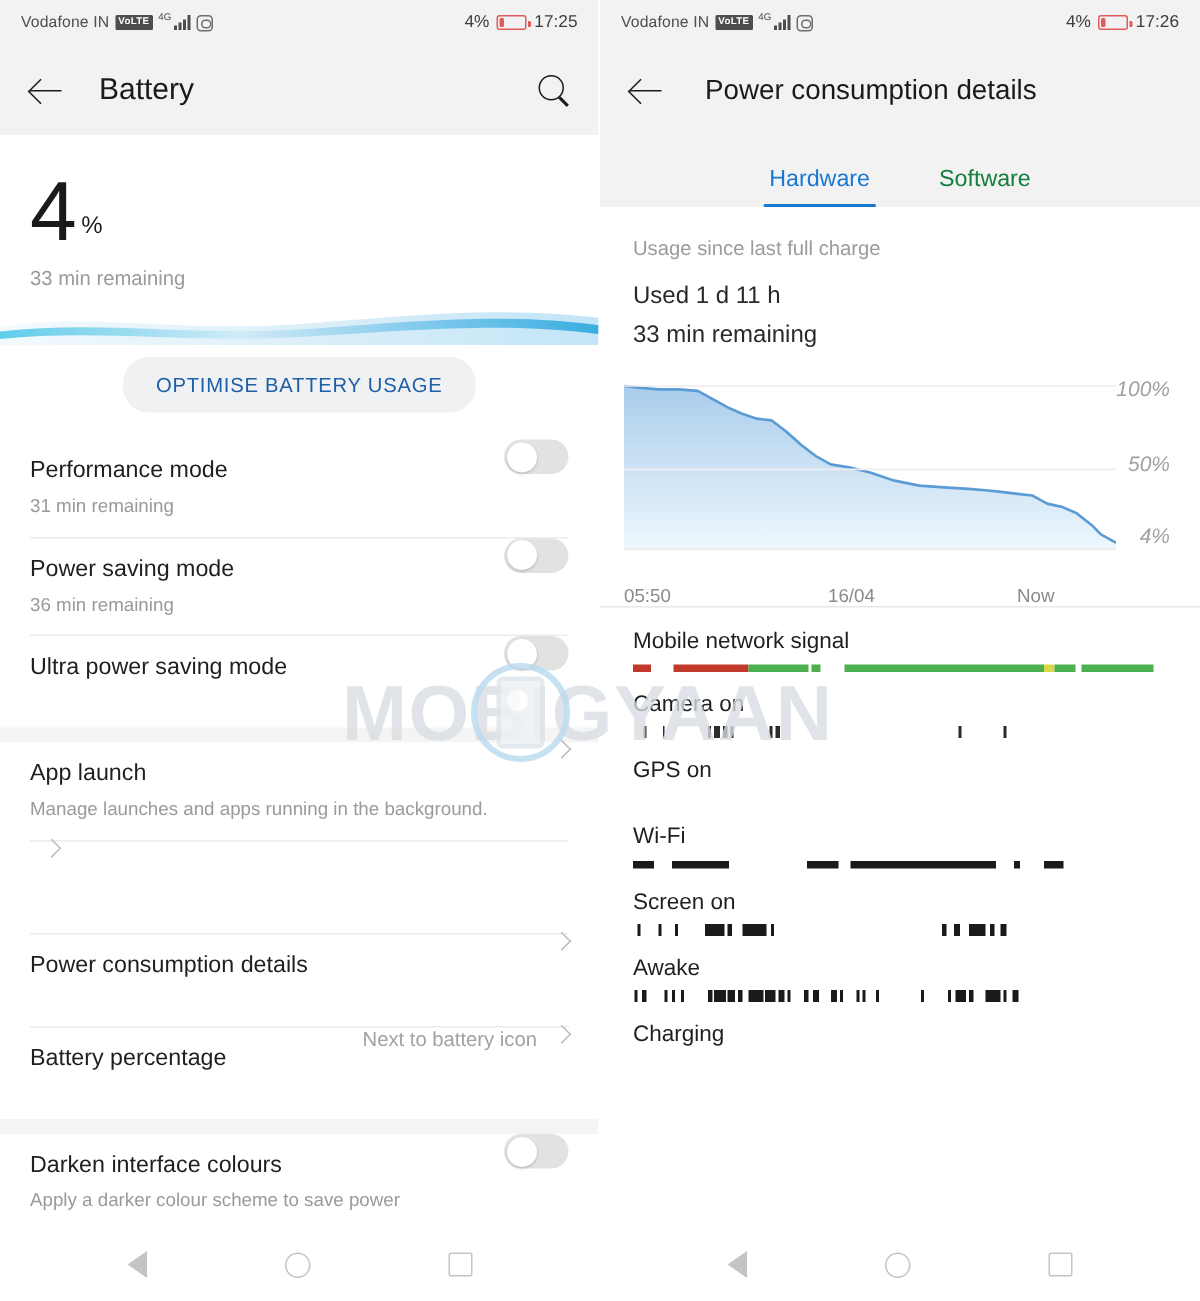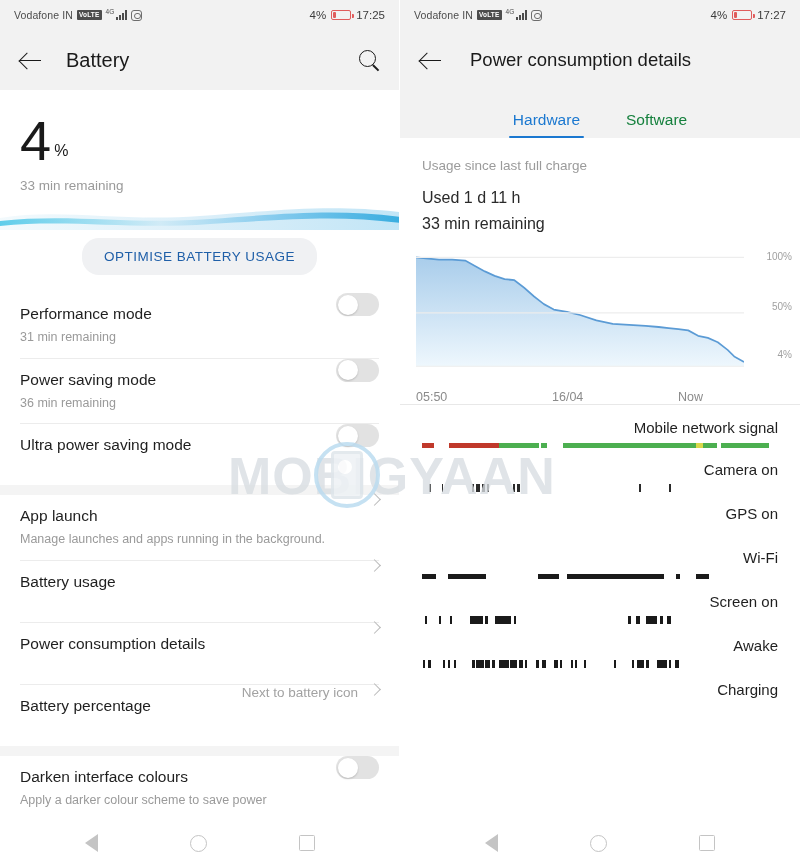--- a/index.html
+++ b/index.html
@@ -110,29 +110,29 @@
   .tab.active { color:#1b78d0; }
   .tab.active::after { content:""; position:absolute; left:-4px; right:-4px; bottom:0; height:2.4px; background:#1b78d0; border-radius:2px; }
   .tab.inactive { color:#15803d; }
 
   .usage-block { padding:20px 22px 0 22px; }
   .usage-head { font-size:13.5px; color:#9b9b9b; }
   .usage-line { font-size:16px; color:#2a2a2a; margin-top:12px; line-height:1.6; }
 
   .chart-area { position:relative; margin-top:18px; height:120px; padding-left:16px; padding-right:56px; }
   .chart-area svg { display:block; width:100%; height:100%; }
-  .ylab { position:absolute; right:8px; font-size:10px; color:#a0a0a0; }
+  .ylab { position:absolute; right:20px; font-size:14px; color:#a0a0a0;font-style:italic; }
   .xlabels { display:flex; font-size:12.5px; color:#8b8b8b; padding:6px 56px 0 16px; position:relative; height:20px; }
   .xlabels span { position:absolute;margin-top:10px; }
 
   .hr-line { height:1px; background:#e8e8e8; margin:10px 0 0 0; }
 
   .hw-list { padding:14px 22px 0 22px; }
   .hw-row { margin-bottom:5px; }
-  .hw-label { font-size:15px; color:#1f1f1f; margin-bottom:6px;text-align:right; }
+  .hw-label { font-size:15px; color:#1f1f1f; margin-bottom:6px; }
   .hw-track { height:7px; position:relative; margin-bottom:12px; }
   .hw-track i { position:absolute; top:0; height:100%; display:block; }
   .hw-track.thin { height:9px; }
   .hw-track.thin i { height:9px; }
 
   
   .navbar { position:absolute; left:0; bottom:0; width:400px; height:48px; background:#fff;
             display:flex; align-items:center; justify-content:center; gap:92px; }
   .nav-back { width:0; height:0; border-top:9px solid transparent; border-bottom:9px solid transparent; border-right:13px solid #c4c4c4; cursor:pointer;}
   .nav-home { width:17px; height:17px; border:1.6px solid #c4c4c4; border-radius:50%; cursor:pointer;}
@@ -266,23 +266,20 @@
     <div class="group tight">
       <div class="row">
         <div class="texts">
           <div class="title">App launch</div>
           <div class="sub">Manage launches and apps running in the background.</div>
         </div>
         <div class="chev"></div>
       </div>
       <div class="divider"></div>
       <div class="row">
-        <div class="texts">
-          <div class="title">Battery usage</div>
-        </div>
         <div class="chev"></div>
       </div>
       <div class="divider"></div>
       <div class="row">
         <div class="texts">
           <div class="title">Power consumption details</div>
         </div>
         <div class="chev"></div>
       </div>
       <div class="divider"></div>
@@ -329,21 +326,21 @@
             <i></i>
             <i></i>
           </span>
         <span class="cam-ico"></span>
       </div>
       <div class="sb-right">
         <span>4%</span>
         <span class="batt-ico">
             <span class="batt-fill"></span>
           </span>
-        <span>17:27</span>
+        <span>17:26</span>
       </div>
     </div>
 
     <div class="appbar">
       <div class="back-arrow"></div>
       <div class="appbar-title small">Power consumption details</div>
     </div>
 
     <div class="tabs">
       <div class="tab active">Hardware</div>

